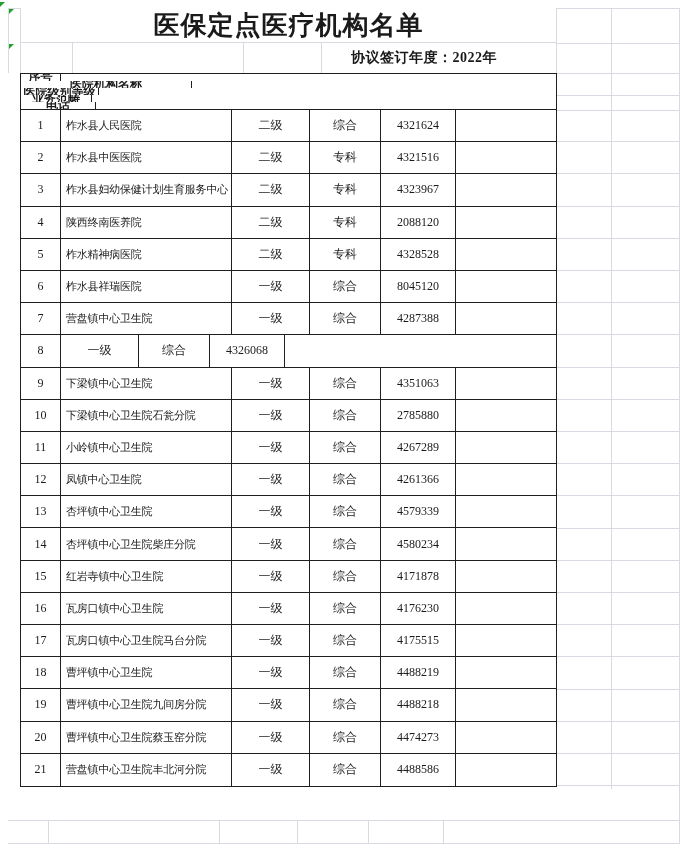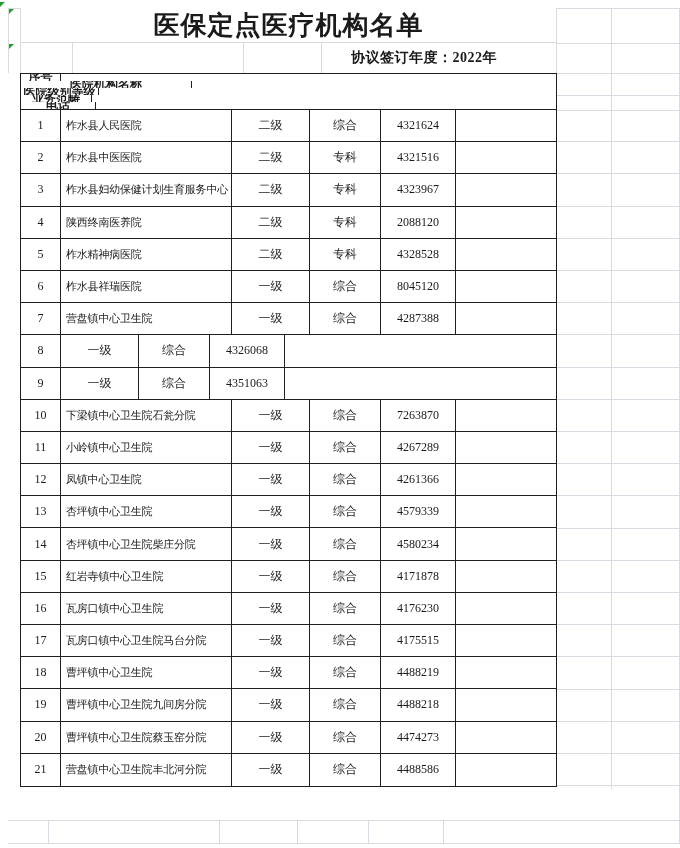--- a/index.html
+++ b/index.html
@@ -184,31 +184,32 @@
           </div>
           <div class="trow">
             <div class="tcell c0">8</div>
             <div class="tcell c2">一级</div>
             <div class="tcell c3">综合</div>
             <div class="tcell c4">4326068</div>
             <div class="tcell c5"></div>
           </div>
           <div class="trow">
             <div class="tcell c0">9</div>
+            <div class="tcell c1 name">下梁镇中心卫生院</div>
             <div class="tcell c2">一级</div>
             <div class="tcell c3">综合</div>
             <div class="tcell c4">4351063</div>
             <div class="tcell c5"></div>
           </div>
           <div class="trow">
             <div class="tcell c0">10</div>
             <div class="tcell c1 name">下梁镇中心卫生院石瓮分院</div>
             <div class="tcell c2">一级</div>
             <div class="tcell c3">综合</div>
-            <div class="tcell c4">7263870</div>
+            <div class="tcell c4">2785880</div>
             <div class="tcell c5"></div>
           </div>
           <div class="trow">
             <div class="tcell c0">11</div>
             <div class="tcell c1 name">小岭镇中心卫生院</div>
             <div class="tcell c2">一级</div>
             <div class="tcell c3">综合</div>
             <div class="tcell c4">4267289</div>
             <div class="tcell c5"></div>
           </div>

